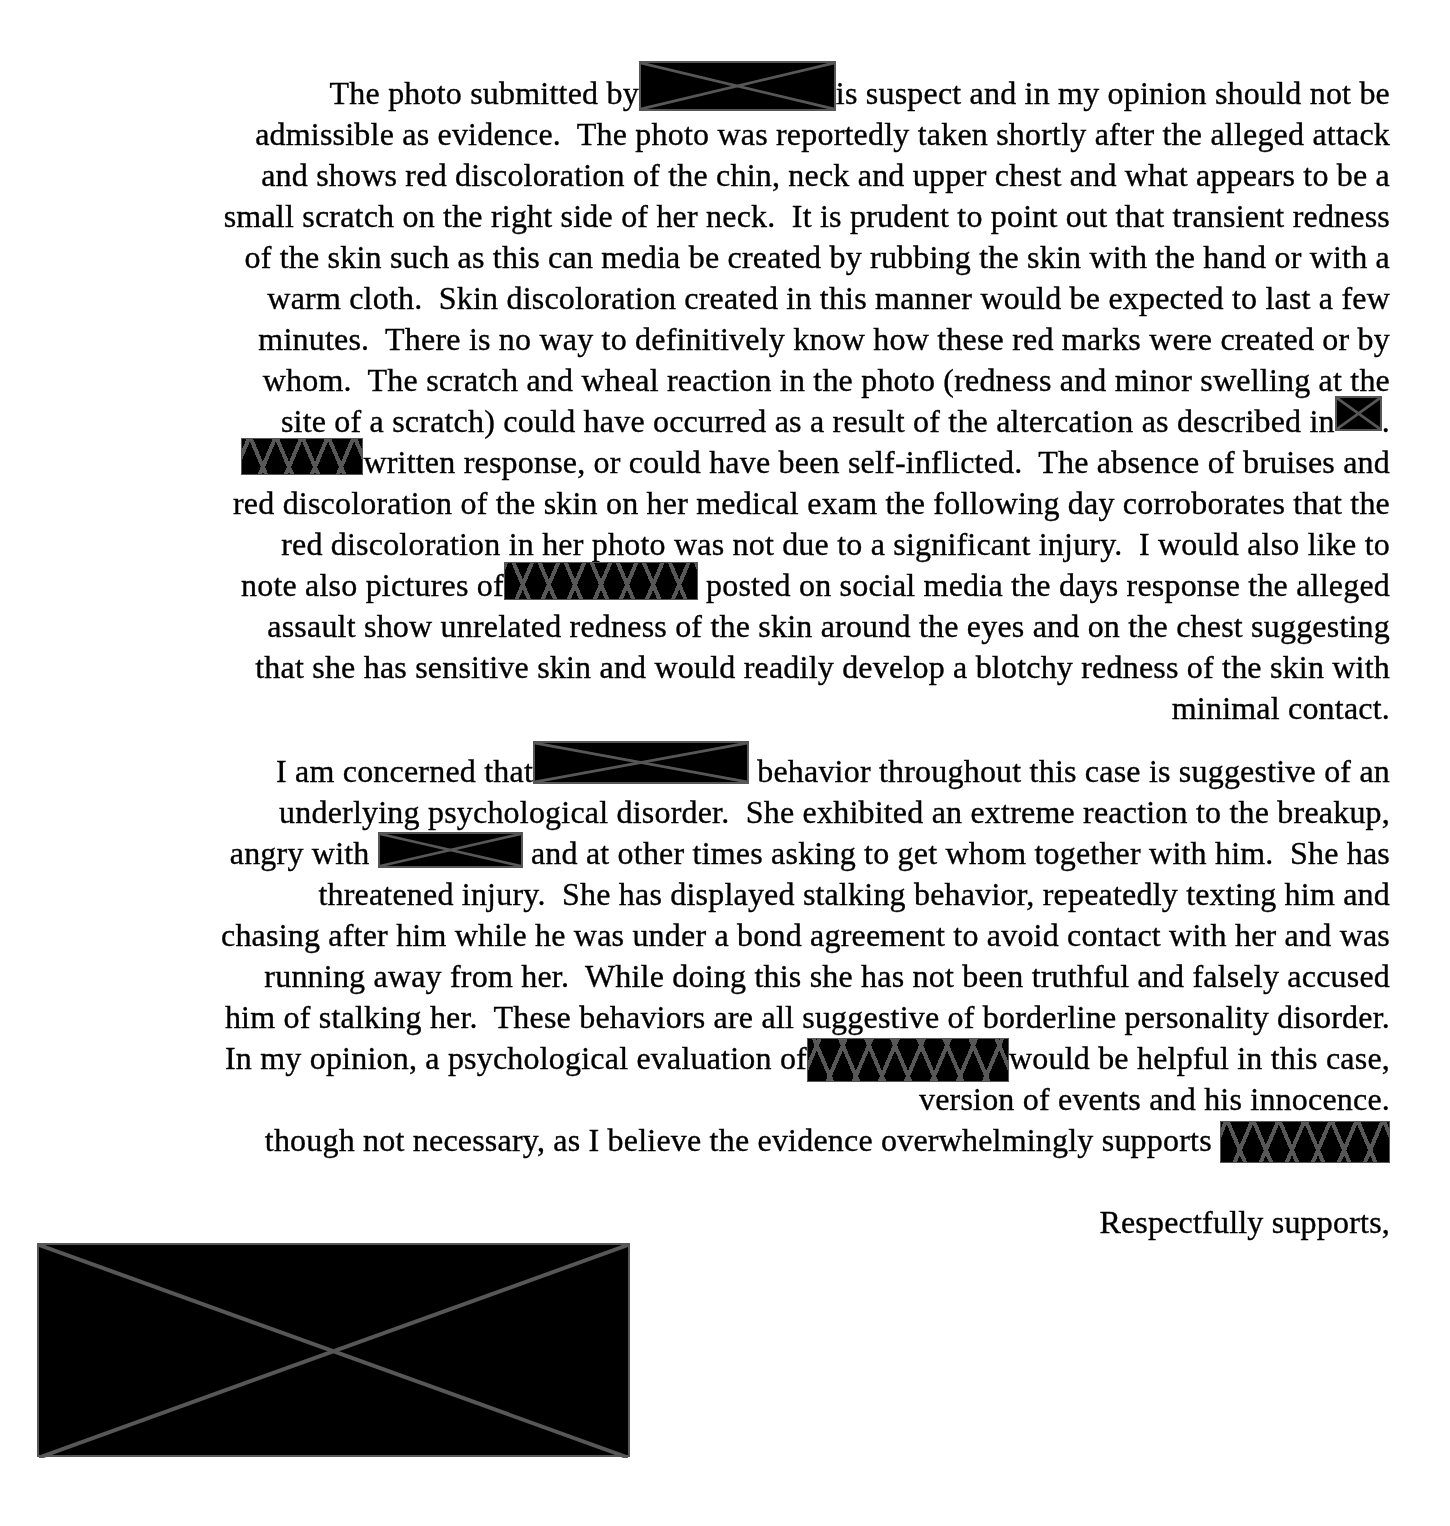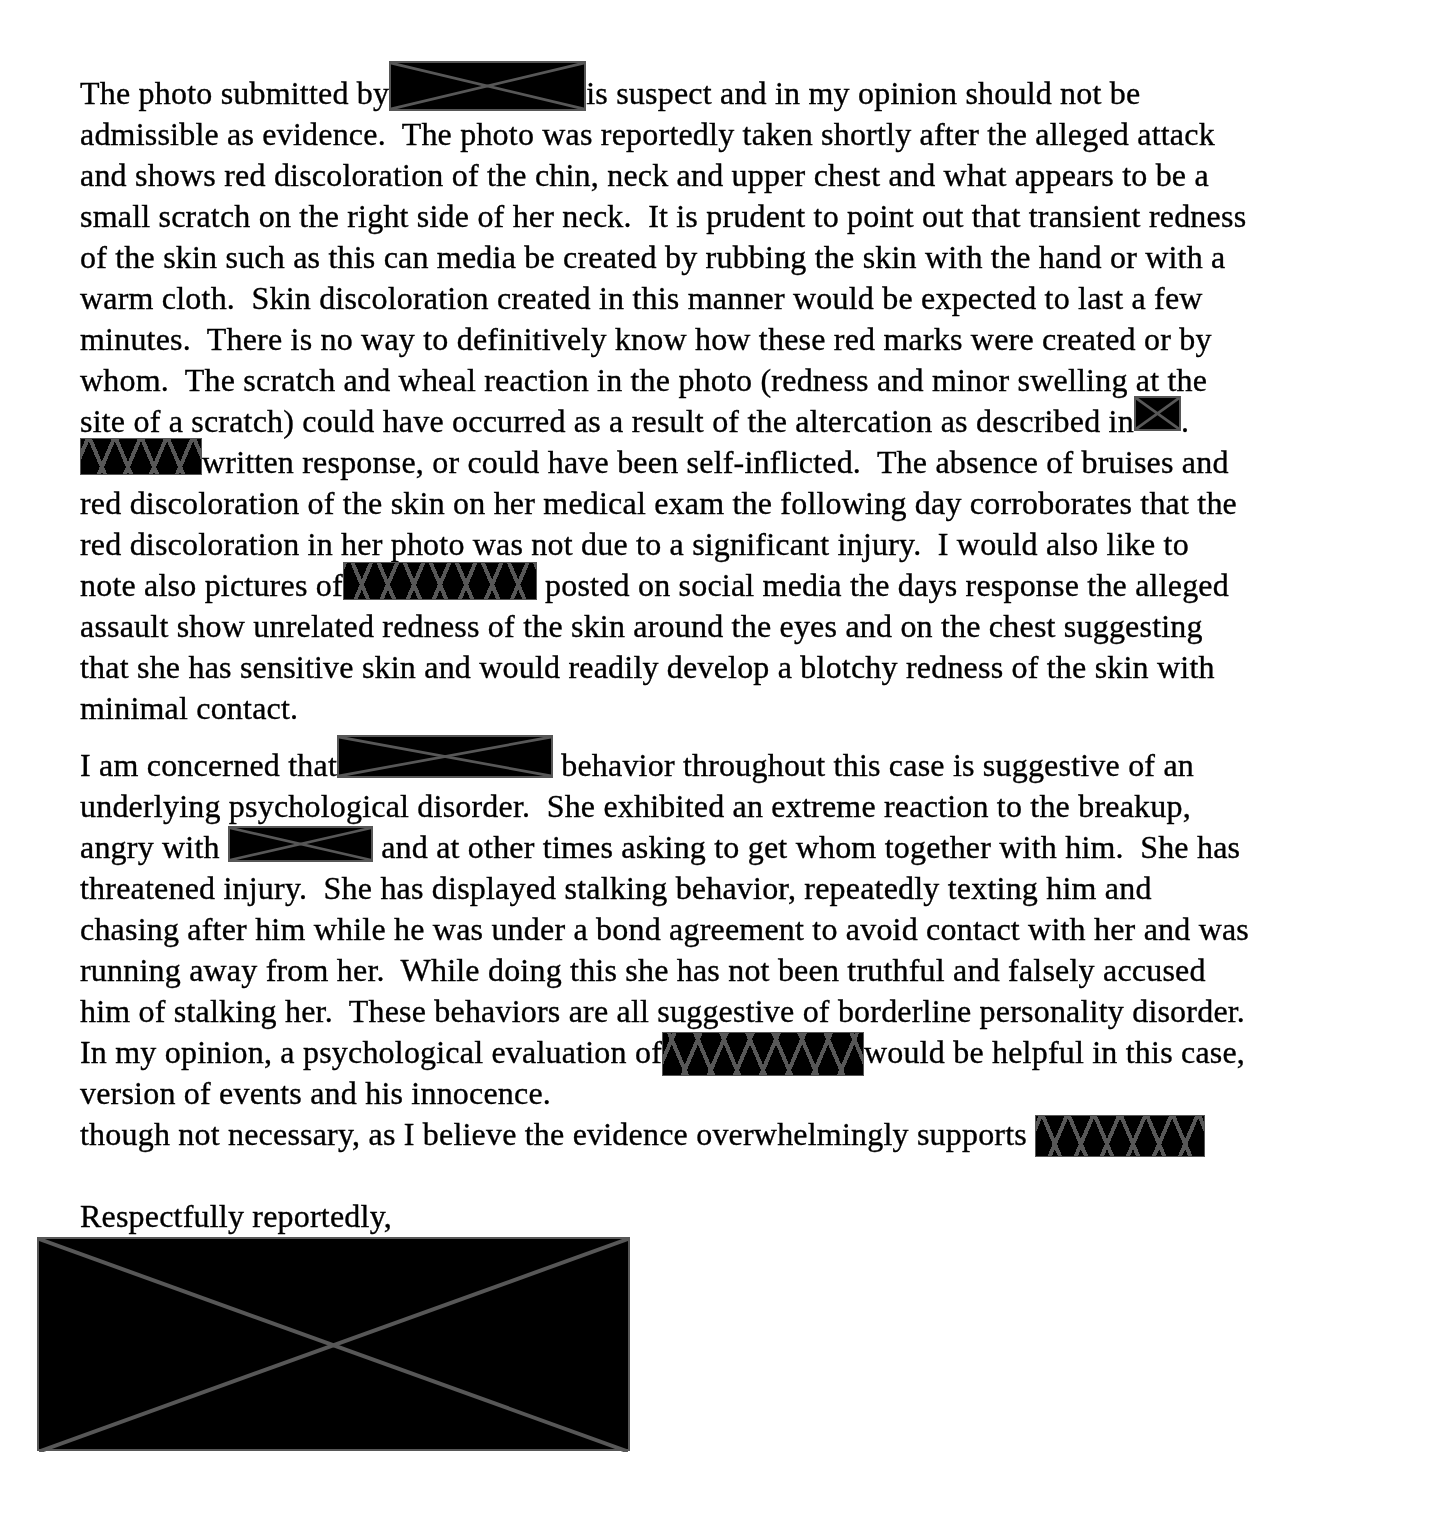--- a/index.html
+++ b/index.html
@@ -4,23 +4,23 @@
 <style>
   html,body{margin:0;padding:0;background:#ffffff;}
   .page{
     position:relative;
     width:1450px;height:1526px;
     background:#ffffff;
     overflow:hidden;
     font-family:"Liberation Serif","DejaVu Serif",serif;
     color:#000000;
   }
-  .content{position:absolute;left:80px;top:73px;width:1310px;}
+  .content{position:absolute;left:80px;top:73px;width:1310px;text-align:right;}
   .paragraph{margin:0;}
-  [data-name="paragraph-2"]{margin-top:16px;}
+  [data-name="paragraph-2"]{margin-top:22px;}
   [data-name="closing"]{margin-top:41px;}
   .line{
     white-space:pre;
     font-size:32px;
     line-height:41px;
     height:41px;
     letter-spacing:0.2px;
     -webkit-text-stroke:0.35px currentColor;
   }
   .run{display:inline;}
@@ -89,20 +89,20 @@
             </svg></span><span class="run" data-name="text-run"> and at other times asking to get whom together with him.  She has</span></div>
         <div class="line" data-name="text-line"><span class="run" data-name="text-run">threatened injury.  She has displayed stalking behavior, repeatedly texting him and</span></div>
         <div class="line" data-name="text-line"><span class="run" data-name="text-run">chasing after him while he was under a bond agreement to avoid contact with her and was</span></div>
         <div class="line" data-name="text-line"><span class="run" data-name="text-run">running away from her.  While doing this she has not been truthful and falsely accused</span></div>
         <div class="line" data-name="text-line"><span class="run" data-name="text-run">him of stalking her.  These behaviors are all suggestive of borderline personality disorder.</span></div>
         <div class="line" data-name="text-line"><span class="run" data-name="text-run">In my opinion, a psychological evaluation of</span><span class="redaction hatch" data-name="redaction-box" style="width: 202px; height: 44px; margin-top: -0.5px; margin-bottom: -2.5px;"></span><span class="run" data-name="text-run">would be helpful in this case,</span></div>
         <div class="line" data-name="text-line"><span class="run" data-name="text-run">version of events and his innocence.</span></div>
         <div class="line" data-name="text-line"><span class="run" data-name="text-run">though not necessary, as I believe the evidence overwhelmingly supports </span><span class="redaction hatch" data-name="redaction-box" style="width: 170px; height: 42px; margin-top: 0.5px; margin-bottom: -1.5px;"></span></div>
       </div>
       <div class="paragraph" data-name="closing">
-        <div class="line" data-name="text-line"><span class="run" data-name="text-run">Respectfully reportedly,</span></div>
+        <div class="line" data-name="text-line"><span class="run" data-name="text-run">Respectfully supports,</span></div>
       </div>
       <div class="signature-block" data-name="signature-redaction" style="width: 593px; height: 214px; margin-left: -43px; position: relative;"><svg viewBox="0 0 593 214" preserveAspectRatio="none" data-name="x-mark-icon">
           <line x1="0" y1="0" x2="593" y2="214" stroke="#575757" stroke-width="4"></line>
           <line x1="0" y1="214" x2="593" y2="0" stroke="#575757" stroke-width="4"></line>
         </svg></div>
     </div>
 </div>
 
 </body></html>

